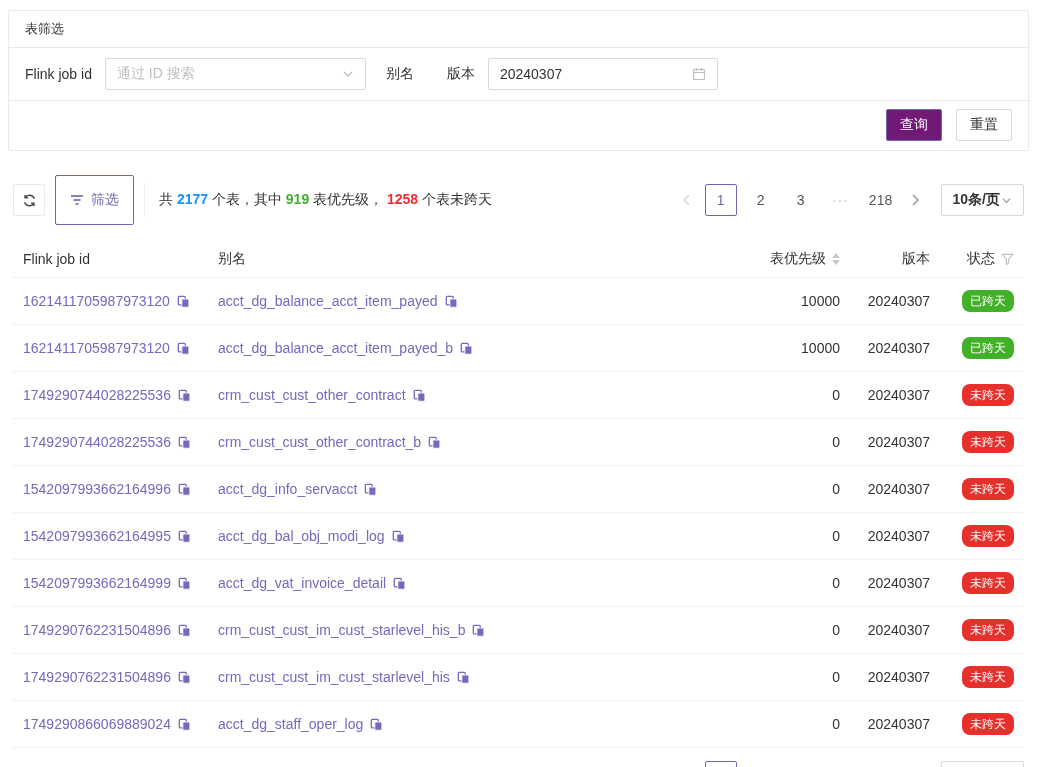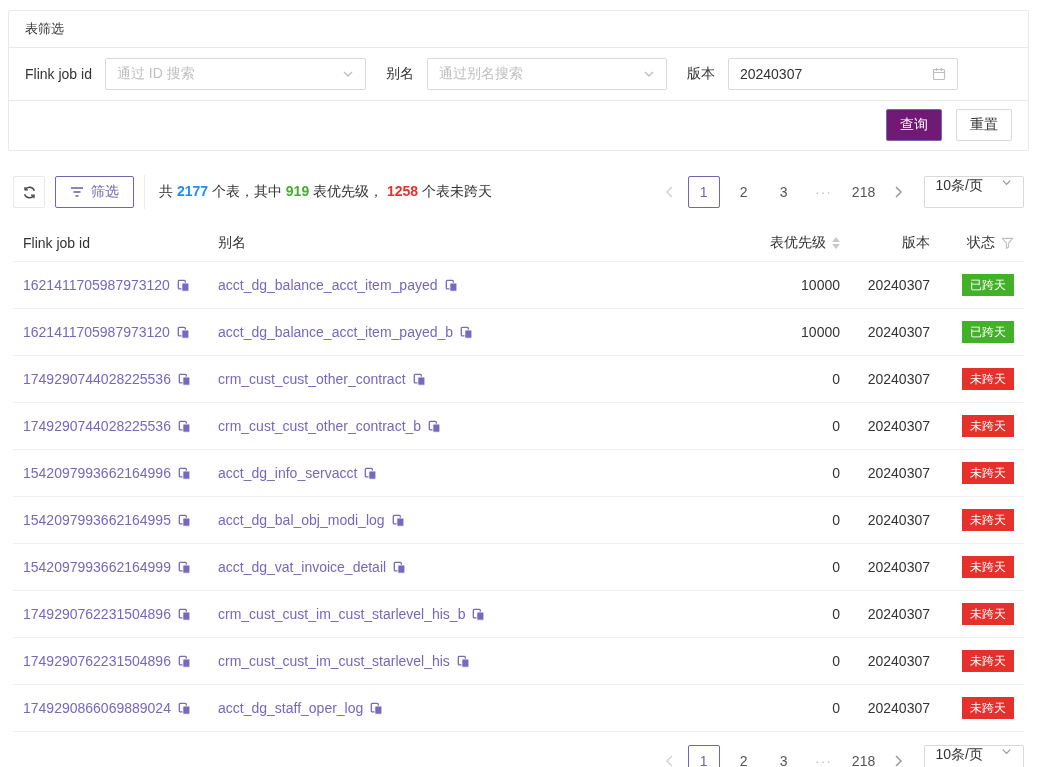--- a/index.html
+++ b/index.html
@@ -29,21 +29,21 @@
   .card-footer { display: flex; justify-content: flex-end; gap: 14px; padding: 8px 16px 9px; }
   .btn { height: 32px; border-radius: 2px; border: 1px solid #d9d9d9; background: #fff;
          padding: 0 13px; font-size: 14px; cursor: pointer; color: #333;
          font-family: inherit; display: inline-flex; align-items: center; }
   .btn-primary { background: #701a75; border-color: #7469b0; color: #fff; }
 
   
   .toolbar { margin: 24px 13px 0; display: flex; align-items: center; }
   .icon-btn { width: 32px; height: 32px; border: 1px solid #e9e9e9; border-radius: 2px;
               background: #fff; display: flex; align-items: center; justify-content: center; cursor: pointer; }
-  .filter-btn { height: 32px; margin-left: 10px; border: 1px solid #7265ad; border-radius: 2px;
+  .filter-btn { height: 50px; margin-left: 10px; border: 1px solid #7265ad; border-radius: 2px;
                 color: #7265ad; background: #fff; padding: 0 14px; display: inline-flex;
                 align-items: center; gap: 7px; font-size: 14px; cursor: pointer; font-family: inherit; }
   .v-divider { width: 1px; height: 34px; background: #ececec; margin: 0 14px 0 10px; }
   .summary { white-space: nowrap; color: #333; }
   .summary .n { font-weight: 700; text-align: center; }
   .n-blue { color: #1890ff; }
   .n-green { color: #43b02a; }
   .n-red { color: #ef2d2d; }
   .toolbar-right { margin-left: auto; }
 
@@ -52,39 +52,39 @@
   .pg-arrow { width: 28px; height: 32px; display: inline-flex; align-items: center;
               justify-content: center; color: #999; cursor: pointer; }
   .pg-arrow.disabled { color: #d4d4d4; cursor: default; }
   .pg-pages { display: inline-flex; align-items: center; }
   .pg-item { min-width: 32px; height: 32px; line-height: 30px; text-align: center;
              margin: 0 4px; border: 1px solid transparent; border-radius: 2px;
              color: #555; cursor: pointer; }
   .pg-item.active { border-color: #7265ad; color: #7265ad; }
   .pg-item.dots { color: #c0c0c0; letter-spacing: 1px; }
   .pg-size { height: 32px; margin-left: 12px; border: 1px solid #d9d9d9; border-radius: 2px;
-             display: inline-flex; align-items: flex-start; gap: 18px; padding: 0 11px;
-             background: #fff; cursor: pointer; }
+             display: inline-flex; align-items: center; gap: 1px; padding: 0 11px;
+             background: #fff; cursor: pointer; font-weight: bold; }
 
   
   .table-wrap { margin: 16px 13px 0; }
   table { width: 100%; border-collapse: collapse; table-layout: fixed; }
   th { font-weight: 500; color: #333; text-align: left; padding: 9px 10px;
        border-bottom: 1px solid #f0f0f0; white-space: nowrap; }
   td { padding: 12px 10px; border-bottom: 1px solid #f0f0f0; white-space: nowrap;
        overflow: hidden; text-overflow: ellipsis; }
   .col-right, th.col-right { text-align: right; }
   .th-flex { display: inline-flex; align-items: center; gap: 6px; }
   .link { color: #7568bd; cursor: pointer; }
   .copy { display: inline-block; vertical-align: -2px; margin-left: 7px; color: #7568bd; cursor: pointer; }
   .sorter { display: inline-flex; flex-direction: column; gap: 2px; }
   .sorter i { width: 0; height: 0; border-left: 4px solid transparent; border-right: 4px solid transparent; }
   .sorter .up { border-bottom: 5px solid #c9c9c9; }
   .sorter .down { border-top: 5px solid #c9c9c9; }
-  .badge { display: inline-block; padding: 3px 8px; border-radius: 0; color: #fff;
+  .badge { display: inline-block; padding: 3px 8px; border-radius: 8px; color: #fff;
            font-size: 12px; line-height: 16px; }
   .badge.crossed { background: #43b02a; }
   .badge.uncrossed { background: #e5302c; }
 
   .bottom-bar { margin: 13px 13px 0; display: flex; justify-content: flex-end; }
 </style>
 </head>
 <body>
 
 <div class="card">
@@ -96,28 +96,20 @@
       <span class="ph">通过 ID 搜索</span>
       <span>
         <svg width="12" height="12" viewBox="0 0 12 12">
             <path d="M2 4l4 4 4-4" fill="none" stroke="#bfbfbf" stroke-width="1.4"></path>
           </svg>
       </span>
     </div>
 
     <span class="f-gap"></span>
     <span class="f-label">别名</span>
-    <div class="ctrl sel-2">
-      <span class="ph">通过别名搜索</span>
-      <span>
-        <svg width="12" height="12" viewBox="0 0 12 12">
-            <path d="M2 4l4 4 4-4" fill="none" stroke="#bfbfbf" stroke-width="1.4"></path>
-          </svg>
-      </span>
-    </div>
 
     <span class="f-gap"></span>
     <span class="f-label">版本</span>
     <div class="ctrl date-ctrl">
       <span class="val">20240307</span>
       <span>
         <svg width="14" height="14" viewBox="0 0 14 14" fill="none" stroke="#bfbfbf" stroke-width="1.2">
           <rect x="1.5" y="2.5" width="11" height="10" rx="1"></rect>
           <path d="M4.5 1v3M9.5 1v3M1.5 5.5h11"></path>
         </svg>

